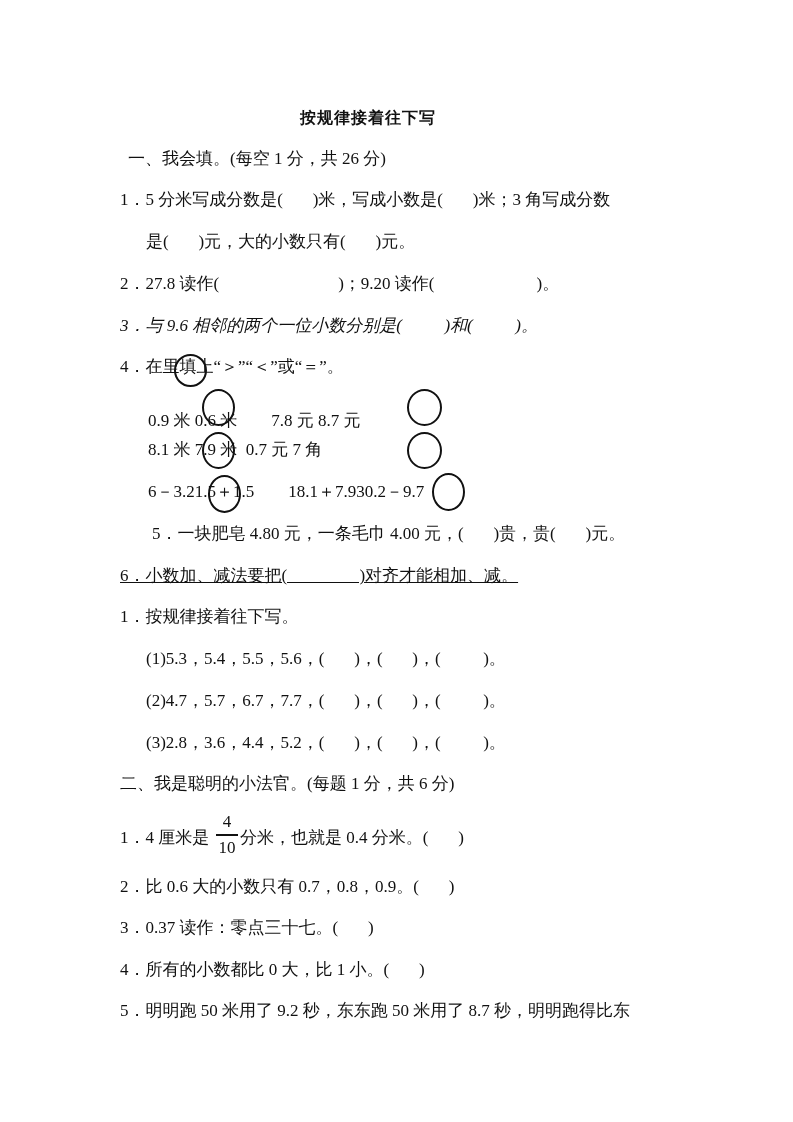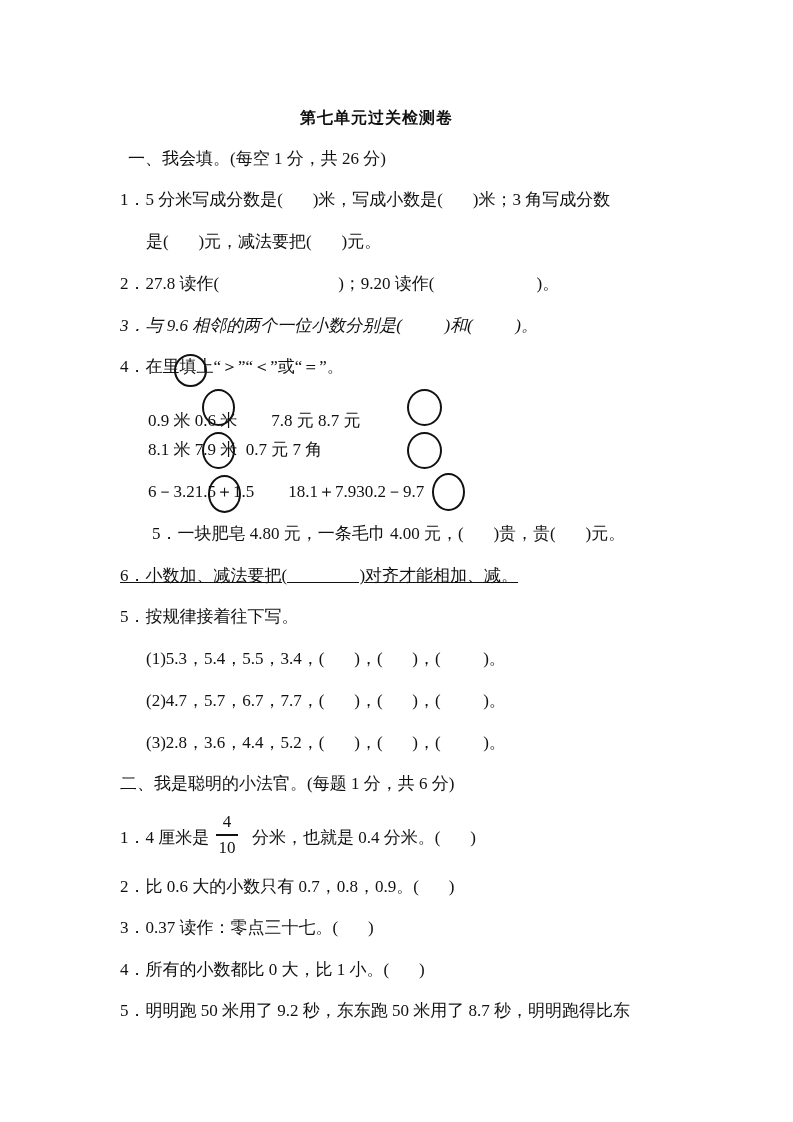--- a/index.html
+++ b/index.html
@@ -7,53 +7,53 @@
        font-family:"Liberation Serif","DejaVu Serif",serif;color:#111;font-size:17px;}
   .line{position:absolute;white-space:pre;line-height:20px;}
   .title{font-weight:bold;font-size:16px;letter-spacing:1px;}
   .circle{position:absolute;border:2px solid #111;border-radius:50%;box-sizing:border-box;}
   .frac{position:absolute;text-align:center;width:22px;font-size:17px;}
   .frac .bar{border-top:2px solid #111;margin:2px 0;}
 </style>
 </head>
 <body>
 
-<div class="line title" style="left:300px;top:108px;">第七单元过关检测卷</div>
+<div class="line title" style="left:300px;top:108px;">按规律接着往下写</div>
 
 <div class="line" style="left:128px;top:149px;">一、我会填。(每空 1 分，共 26 分)</div>
 <div class="line" style="left:120px;top:190px;">1．5 分米写成分数是(       )米，写成小数是(       )米；3 角写成分数</div>
-<div class="line" style="left:146px;top:232px;">是(       )元，减法要把(       )元。</div>
+<div class="line" style="left:146px;top:232px;">是(       )元，大的小数只有(       )元。</div>
 <div class="line" style="left:120px;top:274px;">2．27.8 读作(                            )；9.20 读作(                        )。</div>
 <div class="line" style="left:120px;top:316px;font-style:italic;">3．与 9.6 相邻的两个一位小数分别是(          )和(          )。</div>
 <div class="line" style="left:120px;top:357px;">4．在里填上“＞”“＜”或“＝”。</div>
 <div class="line" style="left:148px;top:411px;">0.9 米 0.6 米        7.8 元 8.7 元</div>
 <div class="line" style="left:148px;top:440px;">8.1 米 7.9 米  0.7 元 7 角</div>
 <div class="line" style="left:148px;top:482px;">6－3.21.5＋1.5        18.1＋7.930.2－9.7</div>
 
 <div class="circle" style="left:174px;top:354px;width:33px;height:33px;"></div>
 <div class="circle" style="left:202px;top:389px;width:33px;height:37px;"></div>
 <div class="circle" style="left:407px;top:389px;width:35px;height:37px;"></div>
 <div class="circle" style="left:202px;top:432px;width:33px;height:37px;"></div>
 <div class="circle" style="left:407px;top:432px;width:35px;height:37px;"></div>
 <div class="circle" style="left:208px;top:475px;width:33px;height:38px;"></div>
 <div class="circle" style="left:432px;top:473px;width:33px;height:38px;"></div>
 
 <div class="line" style="left:120px;top:524px;margin-left:32px;">5．一块肥皂 4.80 元，一条毛巾 4.00 元，(       )贵，贵(       )元。</div>
 <div class="line" style="left:120px;top:566px;text-decoration:underline;">6．小数加、减法要把(                 )对齐才能相加、减。</div>
-<div class="line" style="left:120px;top:607px;">5．按规律接着往下写。</div>
-<div class="line" style="left:146px;top:649px;">(1)5.3，5.4，5.5，3.4，(       )，(       )，(          )。</div>
+<div class="line" style="left:120px;top:607px;">1．按规律接着往下写。</div>
+<div class="line" style="left:146px;top:649px;">(1)5.3，5.4，5.5，5.6，(       )，(       )，(          )。</div>
 <div class="line" style="left:146px;top:691px;">(2)4.7，5.7，6.7，7.7，(       )，(       )，(          )。</div>
 <div class="line" style="left:146px;top:733px;">(3)2.8，3.6，4.4，5.2，(       )，(       )，(          )。</div>
 
 <div class="line" style="left:120px;top:774px;">二、我是聪明的小法官。(每题 1 分，共 6 分)</div>
 
 <div class="line" style="left:120px;top:828px;">1．4 厘米是</div>
 <div class="frac" style="left:216px;top:812px;">
   <div>4</div>
   <div class="bar"></div>
   <div>10</div>
 </div>
-<div class="line" style="left:252px;top:828px;">分米，也就是 0.4 分米。(       )</div>
+<div class="line" style="left:240px;top:828px;">分米，也就是 0.4 分米。(       )</div>
 
 <div class="line" style="left:120px;top:877px;">2．比 0.6 大的小数只有 0.7，0.8，0.9。(       )</div>
 <div class="line" style="left:120px;top:918px;">3．0.37 读作：零点三十七。(       )</div>
 <div class="line" style="left:120px;top:960px;">4．所有的小数都比 0 大，比 1 小。(       )</div>
 <div class="line" style="left:120px;top:1001px;">5．明明跑 50 米用了 9.2 秒，东东跑 50 米用了 8.7 秒，明明跑得比东</div>
 
 </body></html>

